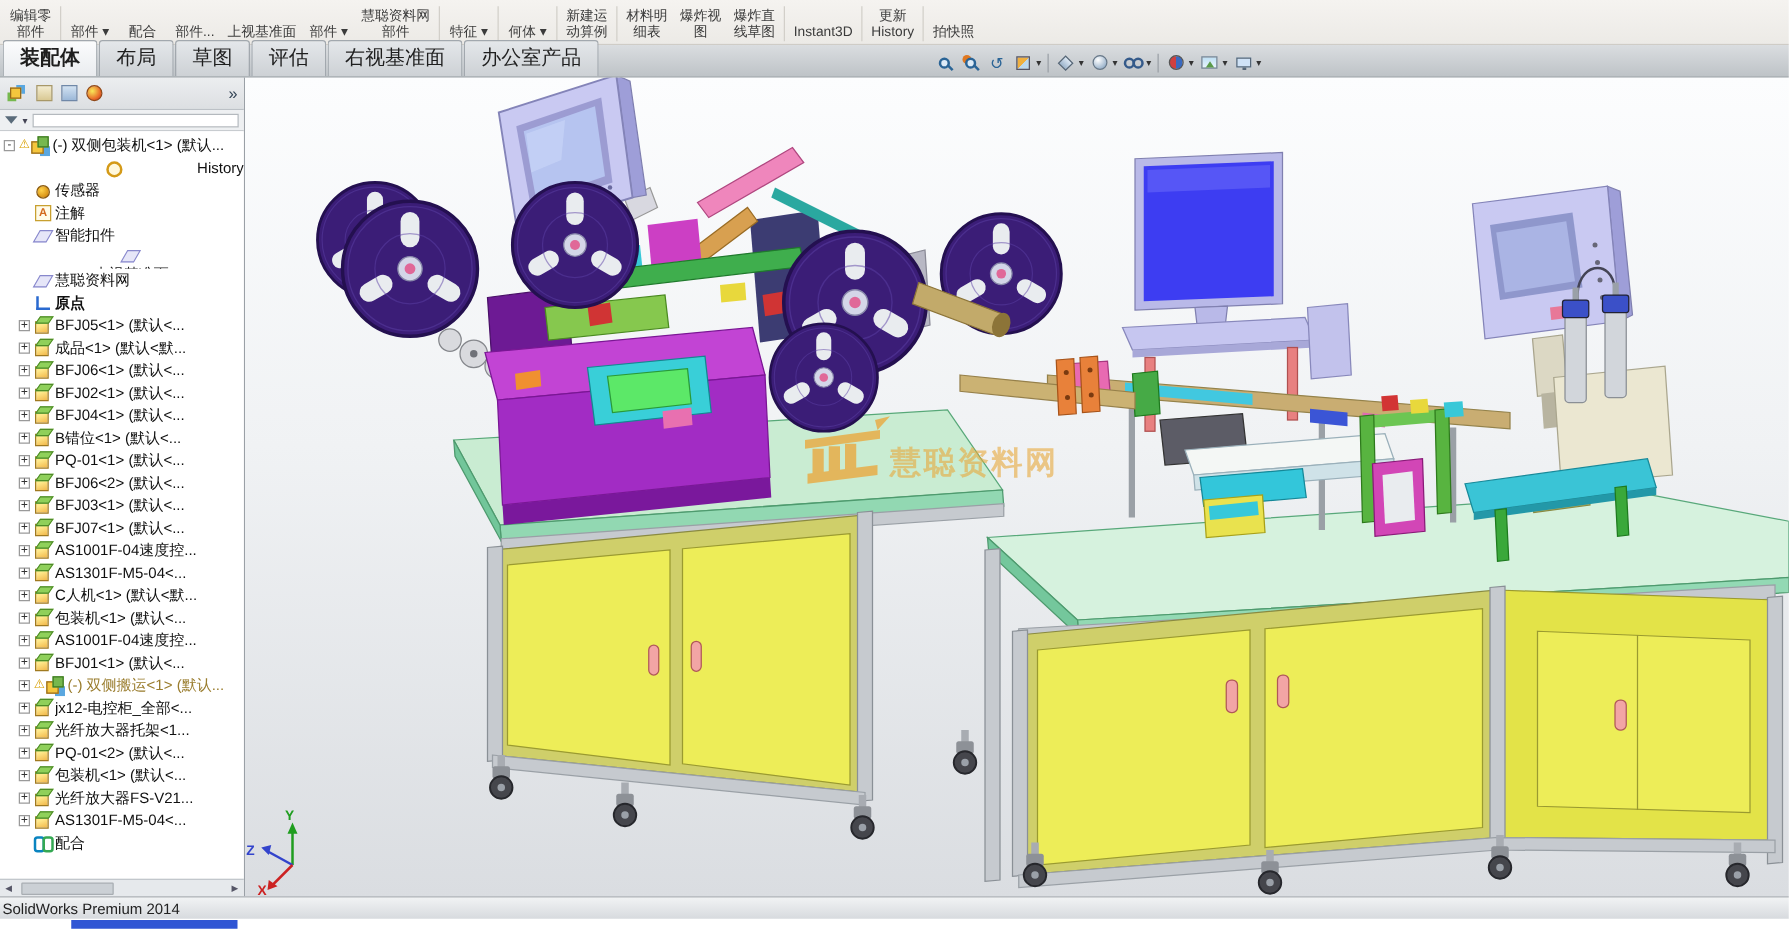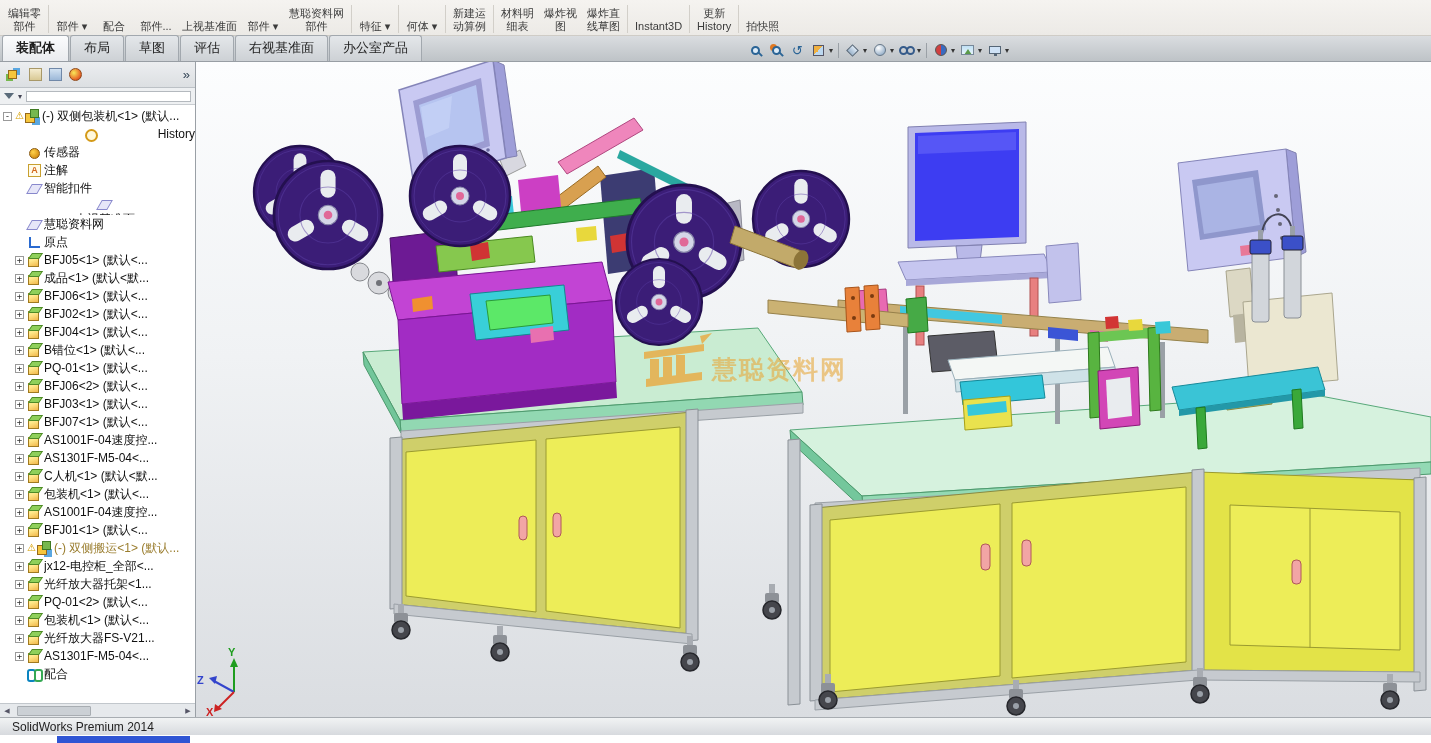--- a/index.html
+++ b/index.html
@@ -8,21 +8,21 @@
 
 
 #ribbon{position:absolute;left:0;top:0;width:1431px;height:36px;background:linear-gradient(#f5f3f0,#eceae6);border-bottom:1px solid #cfccc6;display:flex;align-items:flex-end;padding:0 3px;z-index:20}
 .rbtn{display:flex;flex-direction:column;justify-content:flex-end;align-items:center;min-width:42px;padding:1px 5px 2px;height:36px;cursor:pointer}
 .rl{font-size:11px;line-height:13px;color:#3b3b3b;white-space:nowrap}
 .rsep{width:1px;height:28px;background:#d2cfc9;margin:0 2px 2px;flex:none}
 
 
 #tabrow{position:absolute;left:0;top:36px;width:1431px;height:26px;background:linear-gradient(#dadde0,#bec3c7);border-bottom:1px solid #989ea4;z-index:20;display:flex;align-items:flex-end;padding-left:2px}
 #tabsbox{display:flex;align-items:flex-end}
-.rtab{font-size:13px;color:#1e1e1e;padding:3px 13px 4px;margin-right:1px;border:1px solid #a2a8ae;border-bottom:none;border-radius:3px 3px 0 0;background:linear-gradient(#e4e7ea,#cdd1d5);cursor:pointer;white-space:nowrap}
+.rtab{font-size:16px;color:#1e1e1e;padding:3px 13px 4px;margin-right:1px;border:1px solid #a2a8ae;border-bottom:none;border-radius:3px 3px 0 0;background:linear-gradient(#e4e7ea,#cdd1d5);cursor:pointer;white-space:nowrap}
 .rtab.active{background:linear-gradient(#fbfcfd,#eaecef);font-weight:bold}
 
 
 #headsup{position:absolute;left:745px;top:40px;height:20px;display:flex;align-items:center;z-index:21}
 .hicon{width:21px;height:19px;display:flex;align-items:center;justify-content:center;cursor:pointer}
 .hsep{width:1px;height:15px;background:#9aa0a6;margin:0 3px}
 .hcaret{font-size:8px;color:#333;margin-right:2px;cursor:pointer}
 .i-mag,.i-magarea{width:9px;height:9px;border:2px solid #2a6496;border-radius:50%;background:#ddebf7;position:relative}
 .i-mag::after,.i-magarea::after{content:"";position:absolute;width:2px;height:6px;background:#2a6496;right:-3px;bottom:-4px;transform:rotate(-45deg)}
 .i-magarea{box-shadow:-3px -3px 0 -1px #e07820}
@@ -73,21 +73,21 @@
 .t-plane::before{content:"";position:absolute;left:2px;top:3px;width:9px;height:8px;border:1px solid #8888cc;background:rgba(200,200,240,.45);transform:skewX(-30deg)}
 .t-origin::before{content:"";position:absolute;left:2px;top:2px;width:9px;height:9px;border-left:2px solid #2a6ad0;border-bottom:2px solid #2a6ad0}
 .t-mates::before{content:"";position:absolute;left:0;top:2px;width:5px;height:9px;border:2px solid #0a84c0;border-radius:3px}
 .t-mates::after{content:"";position:absolute;left:7px;top:2px;width:5px;height:9px;border:2px solid #35a853;border-radius:3px}
 #hscroll{height:14px;flex:none;background:#e6e9ec;border-top:1px solid #c2c7cc;display:flex;align-items:center}
 .harrow{width:14px;height:13px;font-size:7px;color:#556;display:flex;align-items:center;justify-content:center;flex:none;cursor:pointer}
 #hthumb{width:74px;height:10px;background:#cbd0d5;border:1px solid #a8adb2;margin-left:3px;border-radius:1px;cursor:pointer}
 .spacer{flex:1}
 
 
-#statusbar{position:absolute;left:0;top:717px;width:1431px;height:18px;background:linear-gradient(#f1f3f4,#d7dade);border-top:1px solid #a8adb2;display:flex;align-items:center;font-size:12px;color:#222;padding-left:12px;z-index:20}
+#statusbar{position:absolute;left:0;top:717px;width:1431px;height:18px;background:linear-gradient(#f1f3f4,#d7dade);border-top:1px solid #a8adb2;display:flex;align-items:center;font-size:12px;color:#222;padding-left:2px;z-index:20}
 #taskstrip{position:absolute;left:57px;top:736px;width:133px;height:7px;background:#2f55d4;z-index:20}
 </style>
 </head>
 <body>
 
 <div id="ribbon">
     <div class="rbtn">
       <span class="rl">编辑零</span>
       <span class="rl">部件</span>
     </div>
@@ -473,21 +473,21 @@
       <div class="trow" style="padding-left: 15px; flex-direction: column;">
         <span class="expsp"></span>
         <span class="ticon t-plane"></span>
         <span class="tlabel">上视基准面</span>
       </div>
       <div class="trow" style="padding-left: 15px;">
         <span class="expsp"></span>
         <span class="ticon t-plane"></span>
         <span class="tlabel">慧聪资料网</span>
       </div>
-      <div class="trow" style="padding-left: 15px;">
+      <div class="trow" style="padding-left: 15px; font-weight: bold;">
         <span class="expsp"></span>
         <span class="ticon t-origin"></span>
         <span class="tlabel">原点</span>
       </div>
       <div class="trow" style="padding-left: 15px;">
         <span class="exp">+</span>
         <span class="ticon t-component"></span>
         <span class="tlabel">BFJ05&lt;1&gt; (默认&lt;...</span>
       </div>
       <div class="trow" style="padding-left: 15px;">

